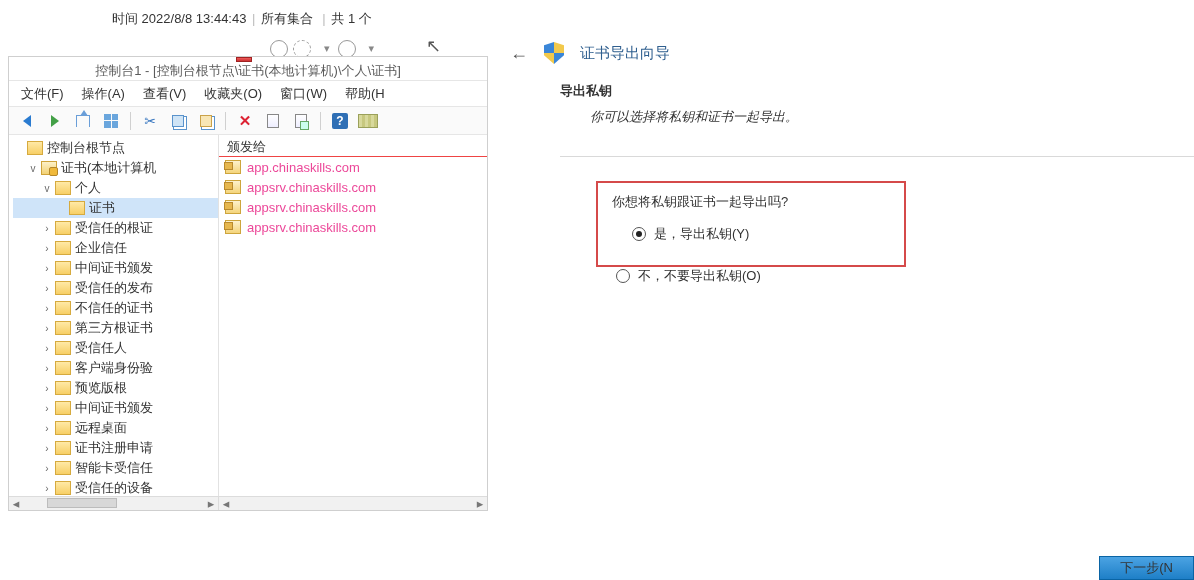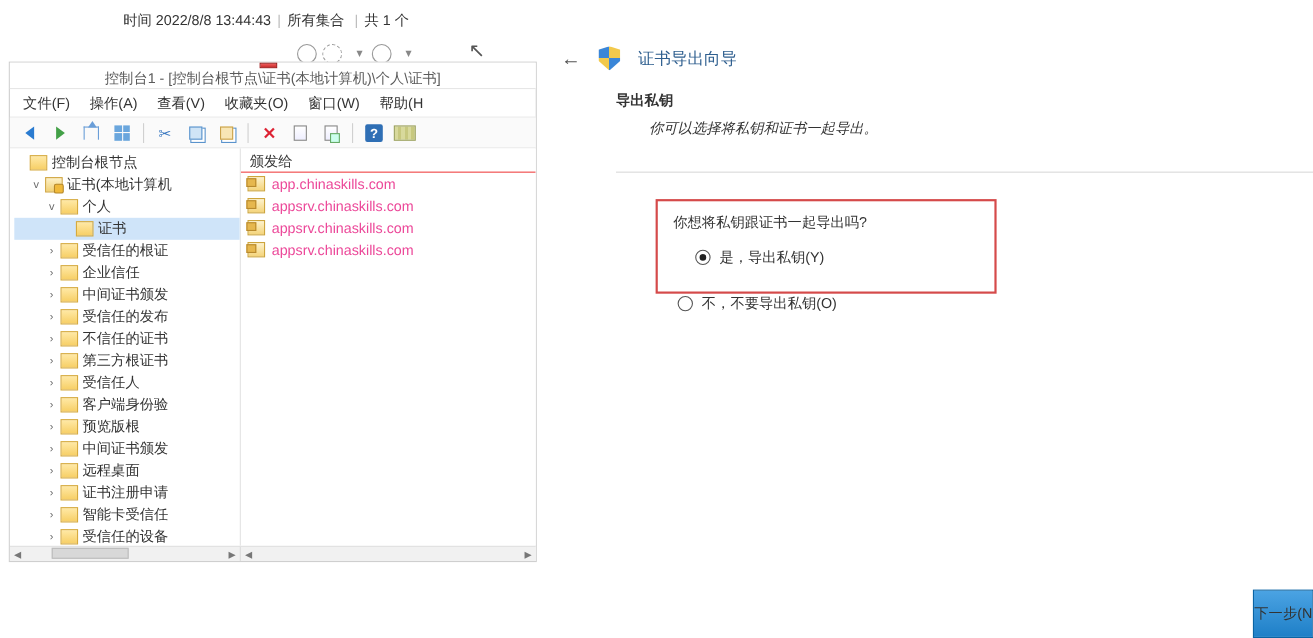--- a/index.html
+++ b/index.html
@@ -85,21 +85,21 @@
 .wiz-note{ margin-left:36px; margin-bottom:24px; }
 
 .radio-group{ margin-left:36px; }
 .radio-box{ border:2px solid #d54a4a; padding:10px 14px 14px 14px; width:310px; }
 .radio-q{ margin-bottom:14px; }
 .radio-row{ display:flex; align-items:center; gap:8px; margin-bottom:8px; margin-left:20px; }
 .radio-row.out{ }
 .rad{ appearance:none; width:14px; height:14px; border:1px solid #555; border-radius:50%; position:relative; }
 .rad:checked:after{ content:""; position:absolute; left:3px; top:3px; width:6px; height:6px; background:#222; border-radius:50%; }
 
-.next-btn{ position:absolute; right:0; bottom:0; height:44px; padding:0 0; border:1px solid #0a64a4; background:linear-gradient(#4ba3e3,#1e7fc7); color:#fff; display:flex; align-items:center; }
+.next-btn{ position:absolute; right:0; bottom:0; height:24px; padding:0 20px; border:1px solid #0a64a4; background:linear-gradient(#4ba3e3,#1e7fc7); color:#fff; display:flex; align-items:center; }
 </style>
 </head>
 <body>
 
 <div class="topbar">
   <span>时间 2022/8/8 13:44:43</span>
   <span class="sep">|</span>
   <span>所有集合</span>
   <span class="sep">&nbsp;|</span>
   <span>共 1 个</span>

